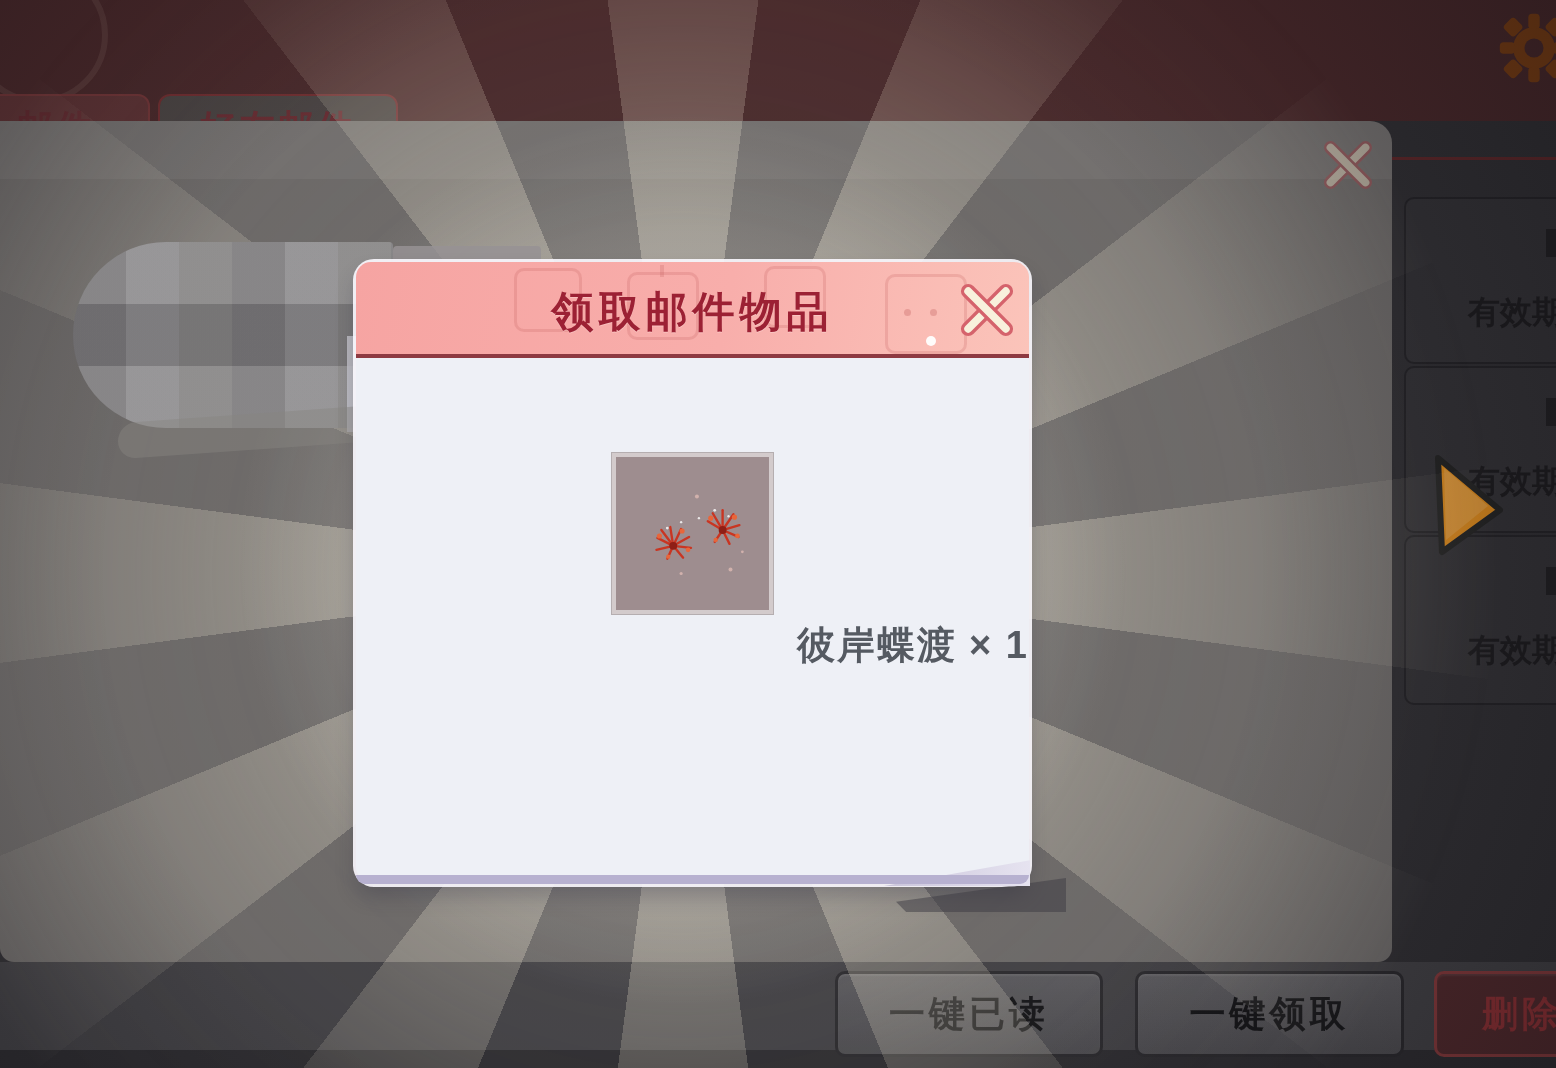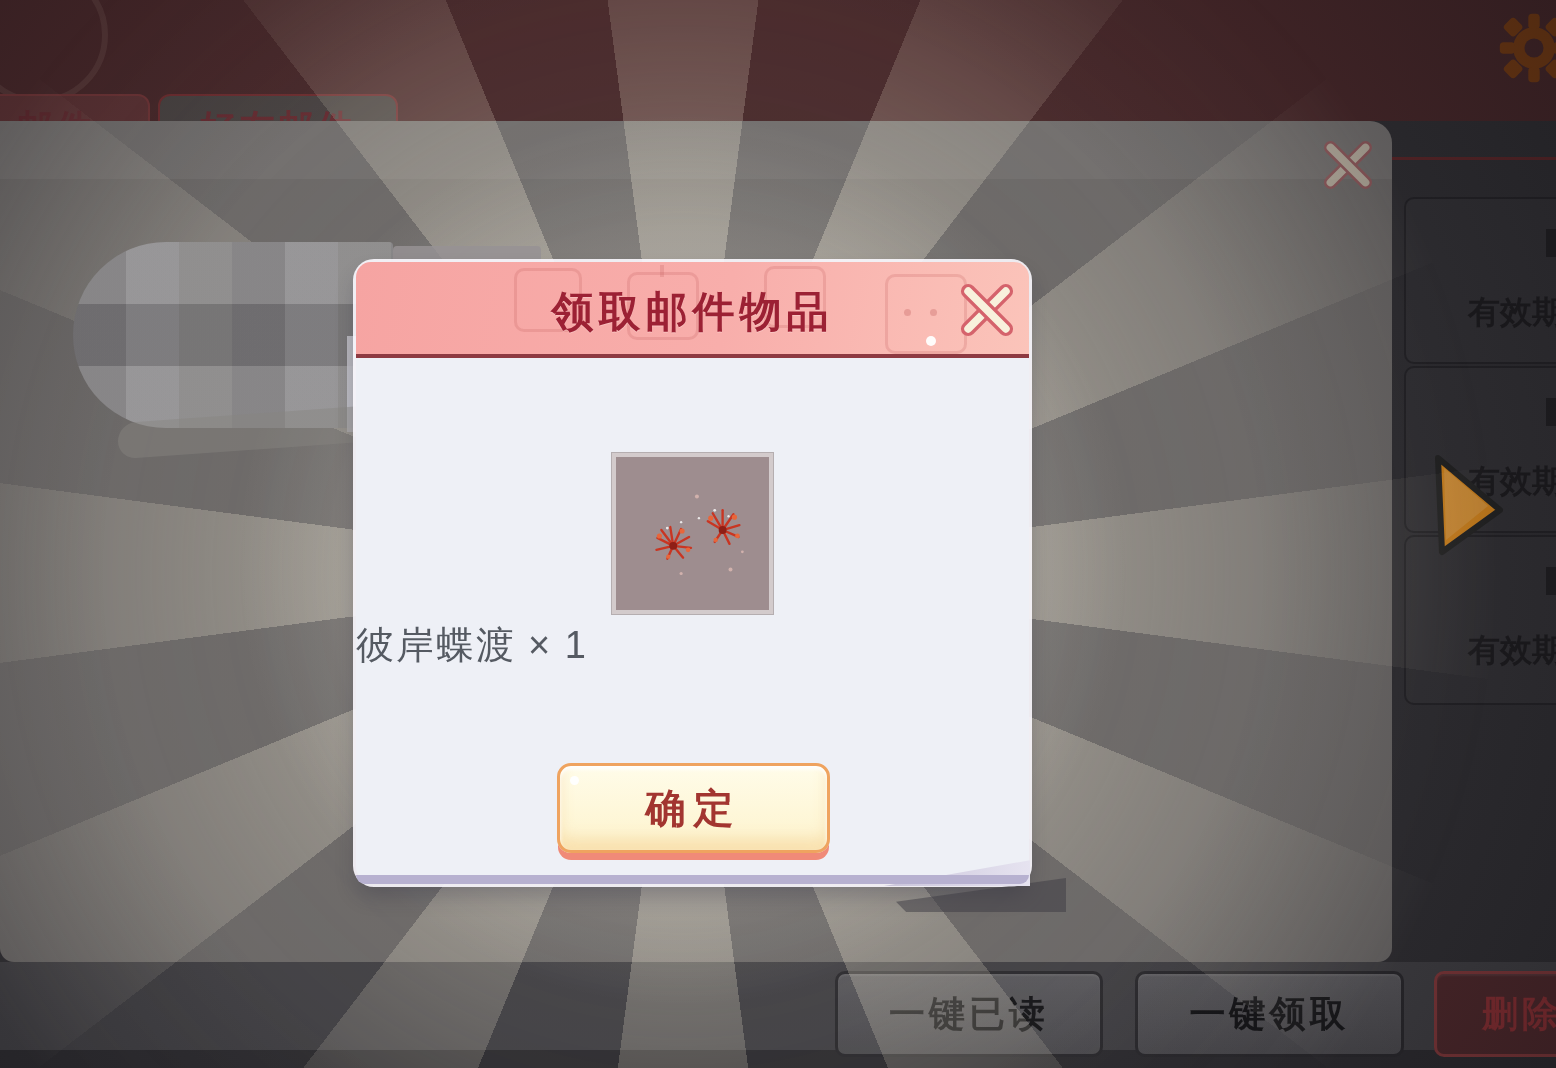--- a/index.html
+++ b/index.html
@@ -104,22 +104,22 @@
   .dlg-title{position:absolute;left:0;top:22px;width:100%;text-align:center;
     font-size:42px;font-weight:700;color:#9c2134;letter-spacing:5px;
     text-shadow:0 1px 0 rgba(255,255,255,0.25);}
   .hdr-dot{position:absolute;left:570px;top:74px;width:10px;height:10px;border-radius:50%;
     background:#fff;opacity:.95;}
   .dlg-close{position:absolute;right:14px;top:20px;width:56px;height:56px;cursor:pointer;}
 
   .item-img{position:absolute;left:255px;top:190px;width:161px;height:161px;
     background:#9e8d8f;border:1px solid #b5aeb0;
     box-shadow:inset 0 0 0 4px rgba(255,255,255,0.55);}
-  .item-label{position:absolute;left:0;top:358px;width:100%;text-align:left;
-    font-size:38px;font-weight:400;color:#555a62;letter-spacing:2px;}
+  .item-label{position:absolute;left:0;top:358px;width:100%;text-align:right;
+    font-size:38px;font-weight:700;color:#555a62;letter-spacing:2px;}
   .item-count{margin-left:12px;}
 
   .confirm-btn{position:absolute;left:201px;top:501px;width:273px;height:90px;
     border-radius:14px;border:3px solid #efa35f;box-sizing:border-box;cursor:pointer;
     background:linear-gradient(#fffce9,#fdf3cd);
     box-shadow:0 8px 0 -1px #f08a78, inset 0 3px 4px #ffffff, inset 0 -12px 14px rgba(243,203,140,0.45);
     display:flex;align-items:center;justify-content:center;}
   .confirm-label{font-size:40px;font-weight:700;color:#a23530;letter-spacing:8px;}
   .confirm-dot{position:absolute;left:10px;top:10px;width:9px;height:9px;border-radius:50%;
     background:rgba(255,255,255,0.95);}
@@ -278,23 +278,19 @@
           <circle cx="120" cy="118" r="2"></circle>
             <circle cx="132" cy="100" r="1.4"></circle>
         </g>
       </svg>
     </div>
 
     <div class="item-label">
       <span>彼岸蝶渡</span><span class="item-count">× 1</span>
     </div>
 
-    <div class="confirm-btn">
-      <span class="confirm-dot"></span>
-      <span class="confirm-label">确定</span>
-    </div>
 
     <div class="fold-shadow"></div>
     <div class="fold-light"></div>
     <div class="dlg-bottom-edge"></div>
   </div>
 
 </div>
 
 </body></html>

